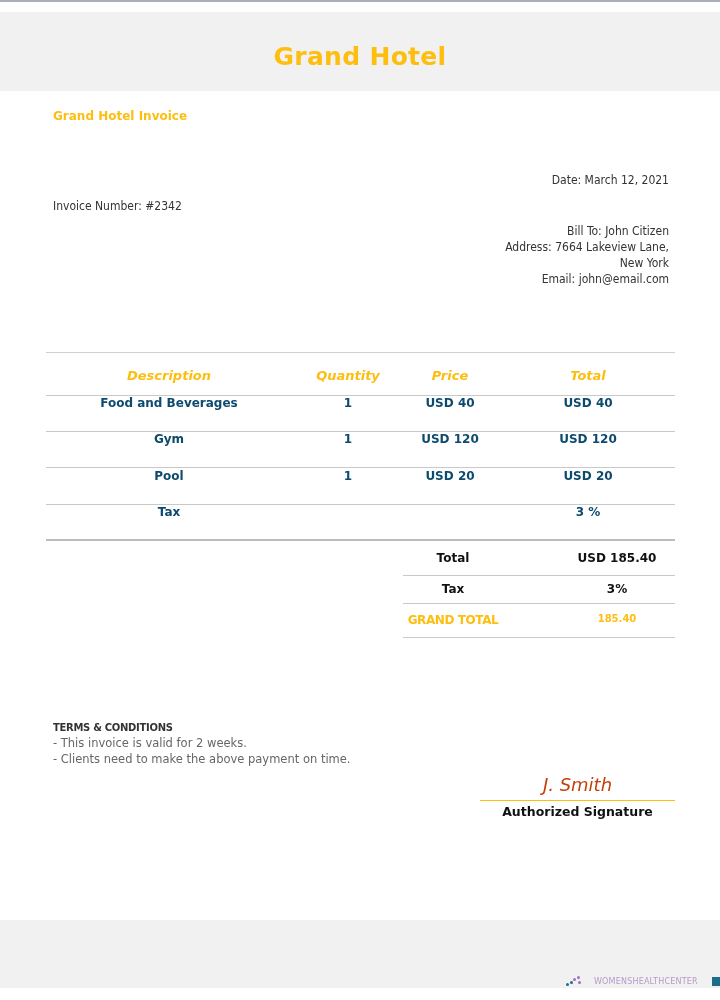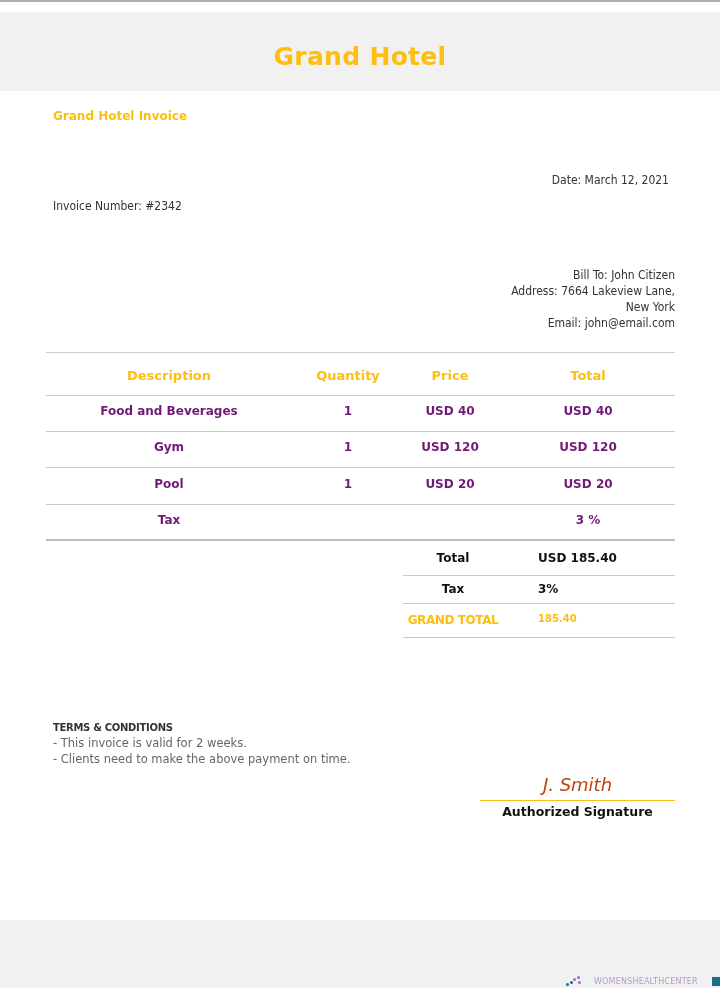--- a/index.html
+++ b/index.html
@@ -6,35 +6,35 @@
   html, body { width: 720px; height: 1000px; background: #ffffff; overflow: hidden; }
   body { font-family: "DejaVu Sans", sans-serif; color: #222; position: relative; }
   .topline { position: absolute; left: 0; top: 0; width: 720px; height: 2px; background: #a9b0b8; }
   .header-band { position: absolute; left: 0; top: 12px; width: 720px; height: 79px; background: #f1f1f1; }
   .hotel-name { position: absolute; left: 0; top: 42px; width: 720px; text-align: center;
     font-family: "DejaVu Sans", sans-serif; font-weight: bold; font-size: 25px; color: #fdbe0f; letter-spacing: 0.3px; }
   .invoice-title { position: absolute; left: 53px; top: 109px; font-weight: bold; font-size: 12px; color: #fdbe0f; }
   .small { font-family: "DejaVu Sans Condensed", "DejaVu Sans", sans-serif; font-size: 12px; color: #333; font-stretch: condensed; }
   .date { position: absolute; right: 51px; top: 173px; text-align: right; }
   .invnum { position: absolute; left: 53px; top: 199px; text-align: center; }
-  .billto { position: absolute; right: 45px; top: 223px; text-align: right; line-height: 16px; margin-top: 44px; }
+  .billto { position: absolute; right: 51px; top: 223px; text-align: right; line-height: 16px; }
 
   .table-top { position: absolute; left: 46px; top: 352px; width: 629px; height: 1px; background: #cfcfcf; }
-  .th { position: absolute; top: 368px; font-weight: bold; font-size: 13px; color: #fdbe0f; text-align: center; }
+  .th { position: absolute; top: 368px; font-weight: bold; font-size: 13px; color: #fdbe0f; text-align: center; font-style: italic; }
   .row-line { position: absolute; left: 46px; width: 629px; height: 1px; background: #c9c9c9; }
-  .cell { position: absolute; font-weight: bold; font-size: 12px; color: #701a75; text-align: center; margin-top: 8px; }
+  .cell { position: absolute; font-weight: bold; font-size: 12px; color: #0c4a6e; text-align: center; }
   .col-desc { left: 86px; width: 166px; }
   .col-qty { left: 308px; width: 80px; }
   .col-price { left: 400px; width: 100px; }
   .col-total { left: 538px; width: 100px; }
   .table-bottom { position: absolute; left: 46px; top: 539px; width: 629px; height: 2px; background: #bdbdbd; }
 
   .sum-line { position: absolute; left: 403px; width: 272px; height: 1px; background: #c9c9c9; }
   .sum-label { position: absolute; left: 403px; width: 100px; text-align: center; font-weight: bold; font-size: 12px; color: #111; }
-  .sum-val { position: absolute; left: 538px; width: 100px; font-weight: bold; font-size: 12px; color: #111; }
+  .sum-val { position: absolute; left: 567px; width: 100px; text-align: center; font-weight: bold; font-size: 12px; color: #111; }
   .gt { color: #fdbe0f !important; }
 
   .terms-title { position: absolute; left: 53px; top: 722px; font-weight: bold; font-size: 10px; color: #333; letter-spacing: -0.3px; }
   .terms-line { position: absolute; left: 53px; font-size: 11.5px; color: #666; }
 
   .sig-name { position: absolute; left: 480px; top: 774px; width: 195px; text-align: center;
     font-style: italic; font-size: 18px; color: #c2410c; }
   .sig-line { position: absolute; left: 480px; top: 800px; width: 195px; height: 1px; background: #fdbe0f; }
   .sig-label { position: absolute; left: 480px; top: 804px; width: 195px; text-align: center; font-weight: bold; font-size: 12.5px; color: #111; }
 

